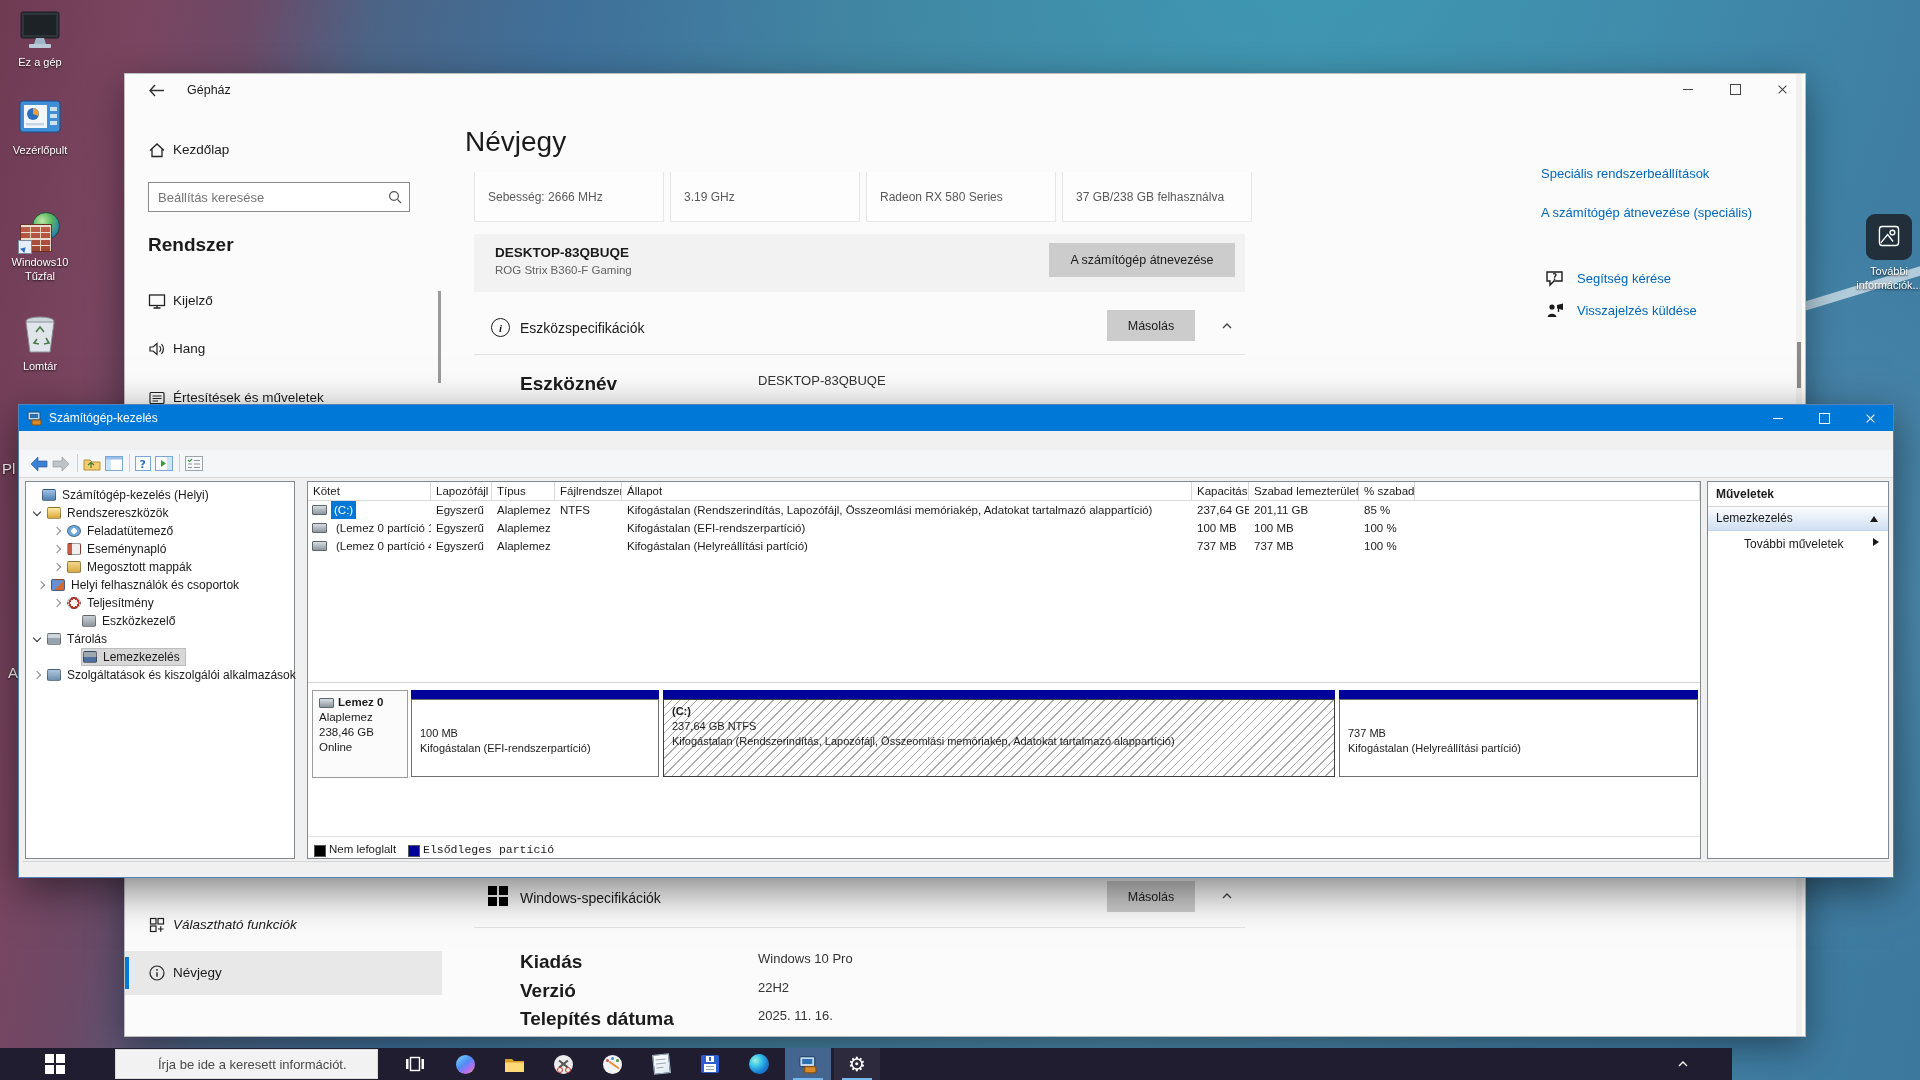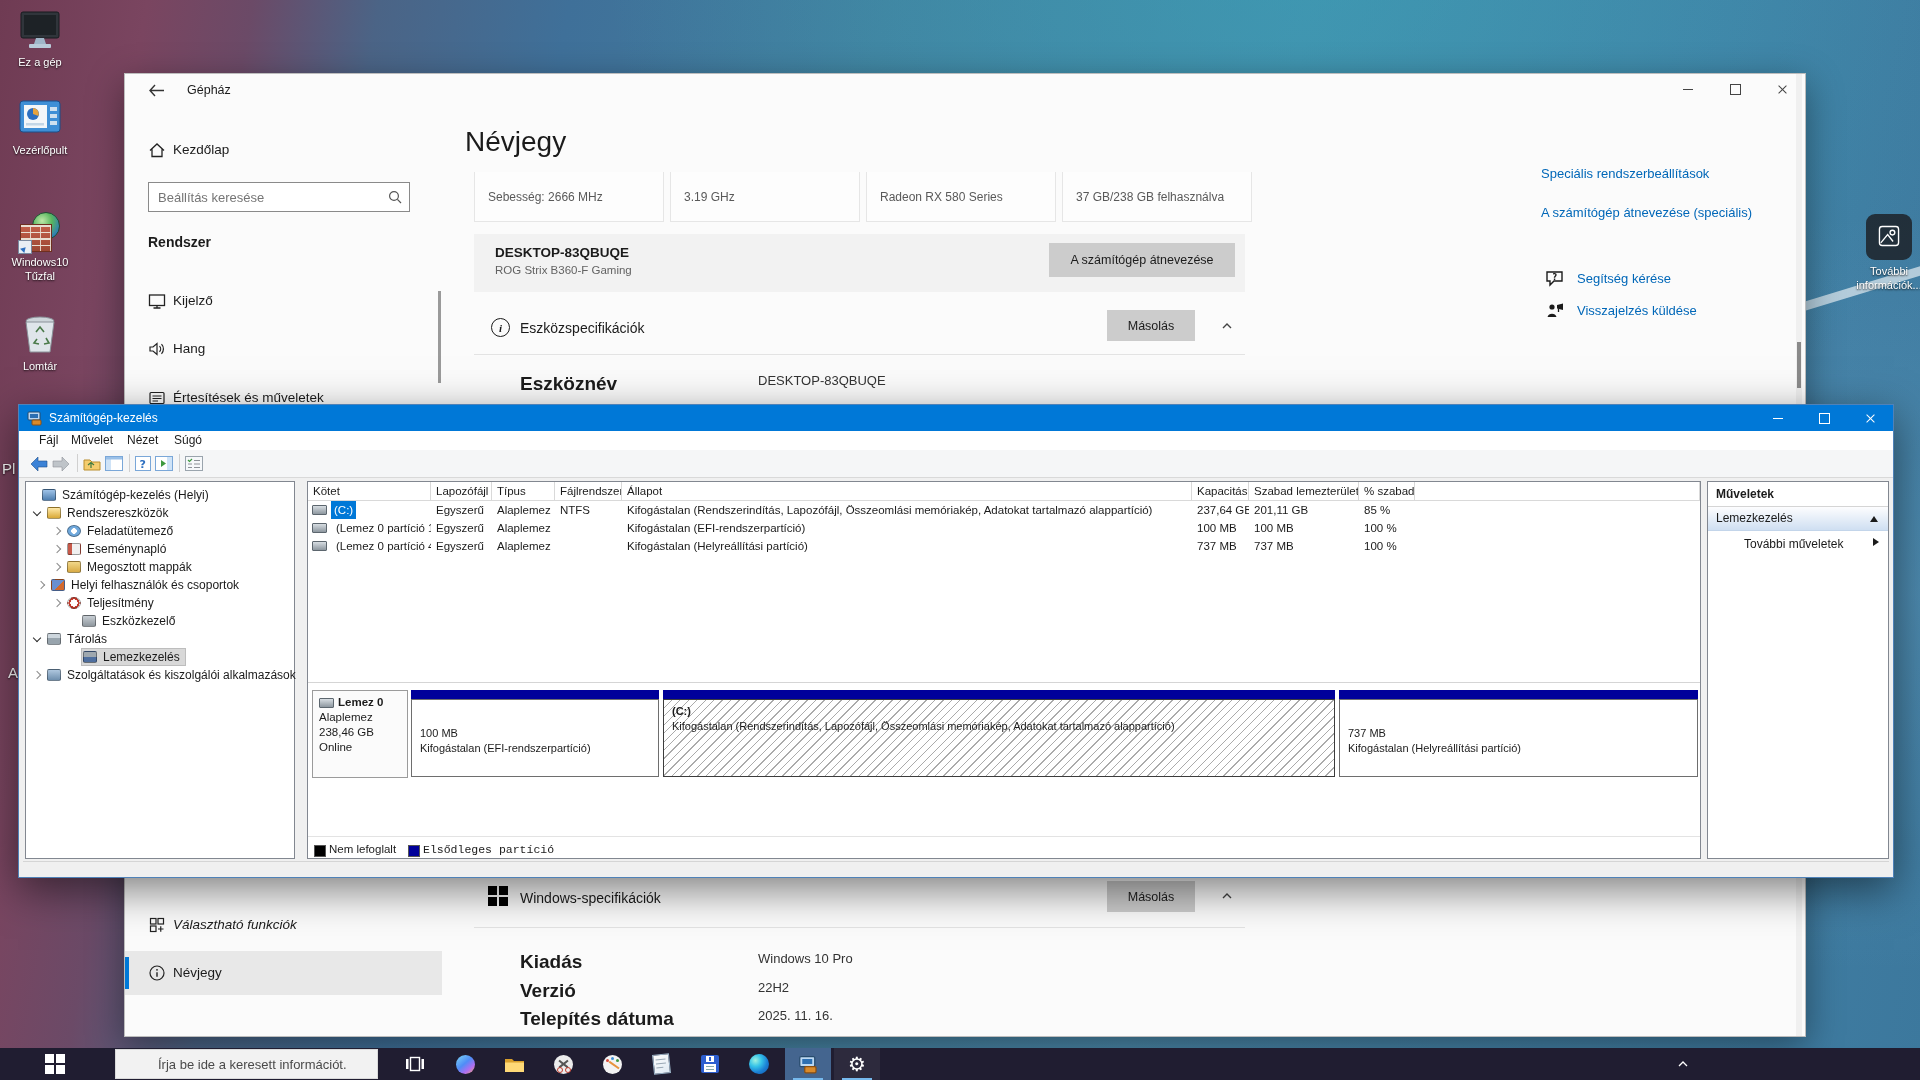--- a/index.html
+++ b/index.html
@@ -115,21 +115,21 @@
   
   .act-title{height:24px;line-height:24px;padding-left:8px;font-weight:700;font-size:12px;border-bottom:1px solid #d5d5d5;background:#fff;}
   .act-group{height:23px;line-height:23px;padding-left:8px;font-size:12px;position:relative;
     background:linear-gradient(#fdfdfe,#cfdff2);border-bottom:1px solid #c3d5ea;}
   .tri-up{position:absolute;right:10px;top:9px;border:4px solid transparent;border-bottom:6px solid #1b1b1b;border-top:none;}
   .tri-right{position:absolute;right:9px;top:7px;border:4px solid transparent;border-left:6px solid #1b1b1b;border-right:none;}
   .act-more{height:26px;line-height:26px;padding-left:36px;font-size:12px;position:relative;background:#fff;}
   .cm-status{position:absolute;left:4px;right:4px;top:456px;height:13px;background:#f0f0f0;border-top:1px solid #d5d5d5;}
 
   
-  #taskbar{position:absolute;left:0;top:1048px;width:1920px;height:32px;background:#201d31;}
+  #taskbar{position:absolute;left:0;top:1048px;width:1732px;height:32px;background:#201d31;}
   .tbtn{position:absolute;top:0;width:46px;height:32px;display:flex;align-items:center;justify-content:center;}
   .tbtn.active{background:#44658f;}
   .underline{position:absolute;left:8px;bottom:0;width:30px;height:2px;background:#76b9ed;}
   .tb-search{position:absolute;left:115px;top:1px;width:263px;height:30px;background:#f2f2f2;border:1px solid #dadada;
     box-sizing:border-box;font-family:"Liberation Sans",sans-serif;font-size:13px;padding:0 6px 0 42px;color:#2b2b2b;}
   .tb-search::placeholder{color:#4a4a4a;}
   .startlogo{display:grid;grid-template-columns:9px 9px;grid-template-rows:9px 9px;gap:2px;}
   .startlogo i{background:#fff;}
   .gearchar{font-family:"DejaVu Sans",sans-serif;font-size:20px;color:#fff;line-height:20px;}
   .mini{width:15px;height:15px;border-radius:3px;}
@@ -228,21 +228,21 @@
         <path d="M2 9.5 L9 3 L16 9.5 M4 8.3 V15.5 H14 V8.3" stroke="#222" stroke-width="1.3" fill="none"></path>
       </svg>
       <div class="side-label" style="top:68px;">Kezdőlap</div>
 
       <input class="s-search" placeholder="Beállítás keresése" style="">
       <svg class="abs" style="left:263px;top:116px;" width="14" height="14" viewBox="0 0 14 14">
         <circle cx="6" cy="6" r="4.4" stroke="#555" fill="none" stroke-width="1.2"></circle>
         <path d="M9.4 9.4 L13 13" stroke="#555" stroke-width="1.2"></path>
       </svg>
 
-      <div class="abs" style="left:23px;top:160px;font-size:14px;font-weight:700;">Rendszer</div>
+      <div class="abs" style="left:23px;top:160px;font-size:19px;font-weight:700;">Rendszer</div>
 
       <svg class="side-ic" style="top:218px;" viewBox="0 0 18 18">
         <rect x="1.5" y="3" width="15" height="10.5" stroke="#222" fill="none" stroke-width="1.3"></rect>
         <path d="M9 13.5 V16 M5.5 16 H12.5" stroke="#222" stroke-width="1.3" fill="none"></path>
       </svg>
       <div class="side-label" style="top:219px;">Kijelző</div>
 
       <svg class="side-ic" style="top:266px;" viewBox="0 0 18 18">
         <path d="M2 7 H5 L9 3.5 V14.5 L5 11 H2 Z" stroke="#222" fill="none" stroke-width="1.2"></path>
         <path d="M11.5 6.2 A4 4 0 0 1 11.5 11.8 M13.5 4.2 A7 7 0 0 1 13.5 13.8" stroke="#222" fill="none" stroke-width="1.2"></path>
@@ -371,26 +371,20 @@
           <div class="glyph-min"></div>
         </div>
       <div class="ctl white" style="left:1782px;height:26px;">
           <div class="glyph-max"></div>
         </div>
       <div class="ctl white" style="left:1828px;height:26px;">
           <div class="glyph-close"></div>
         </div>
     </div>
 
-    <div class="cm-menubar">
-      <span class="cm-menu" style="left:20px;">Fájl</span>
-      <span class="cm-menu" style="left:52px;">Művelet</span>
-      <span class="cm-menu" style="left:108px;">Nézet</span>
-      <span class="cm-menu" style="left:155px;">Súgó</span>
-    </div>
 
     <div class="cm-toolbar">
       <div class="tb" style="left:10px;">
         <svg width="20" height="16" viewBox="0 0 20 16">
             <path d="M9 1 L2 8 L9 15 V11 H18 V5 H9 Z" fill="#3b82d6" stroke="#1d4e8a" stroke-width="0.6"></path>
           </svg>
       </div>
       <div class="tb" style="left:32px;">
         <svg width="20" height="16" viewBox="0 0 20 16">
             <path d="M11 1 L18 8 L11 15 V11 H2 V5 H11 Z" fill="#bfc4c9" stroke="#8d9298" stroke-width="0.6"></path>
@@ -565,20 +559,21 @@
 
       <div class="partbar" style="left:103px;width:248px;"></div>
       <div class="partbox" style="left:103px;width:248px;">
         <div style="margin-top:26px;">100 MB</div>
         <div>Kifogástalan (EFI-rendszerpartíció)</div>
       </div>
 
       <div class="partbar" style="left:355px;width:672px;"></div>
       <div class="partbox hatch" style="left:355px;width:672px;border-color:#3c3c3c;">
         <div style="margin-top:4px;font-weight:700;">(C:)</div>
+        <div>237,64 GB NTFS</div>
         <div>Kifogástalan (Rendszerindítás, Lapozófájl, Összeomlási memóriakép, Adatokat tartalmazó alappartíció)</div>
       </div>
 
       <div class="partbar" style="left:1031px;width:359px;"></div>
       <div class="partbox" style="left:1031px;width:359px;">
         <div style="margin-top:26px;">737 MB</div>
         <div>Kifogástalan (Helyreállítási partíció)</div>
       </div>
 
       <div class="splitline" style="top:354px;background:#e3e3e3;"></div>

